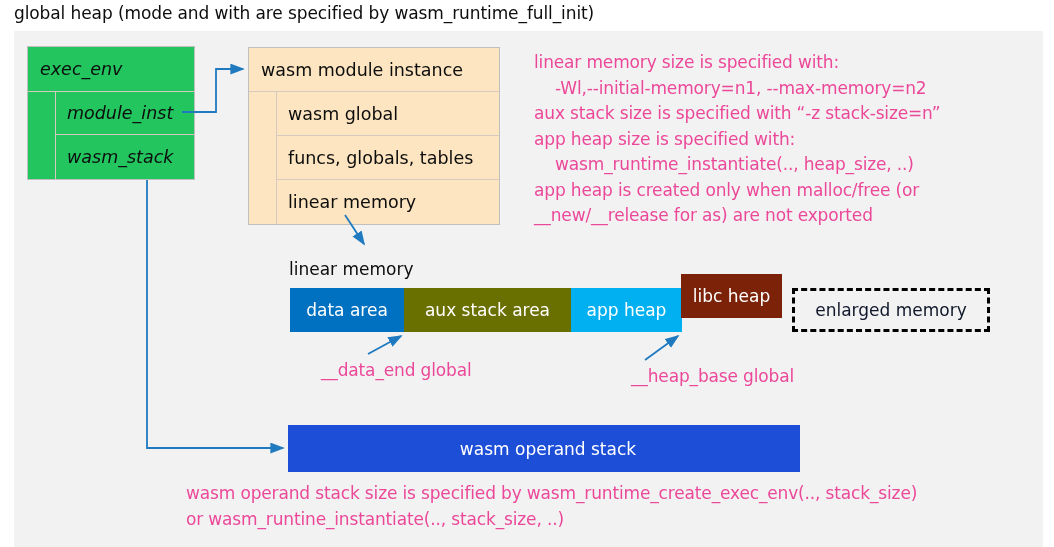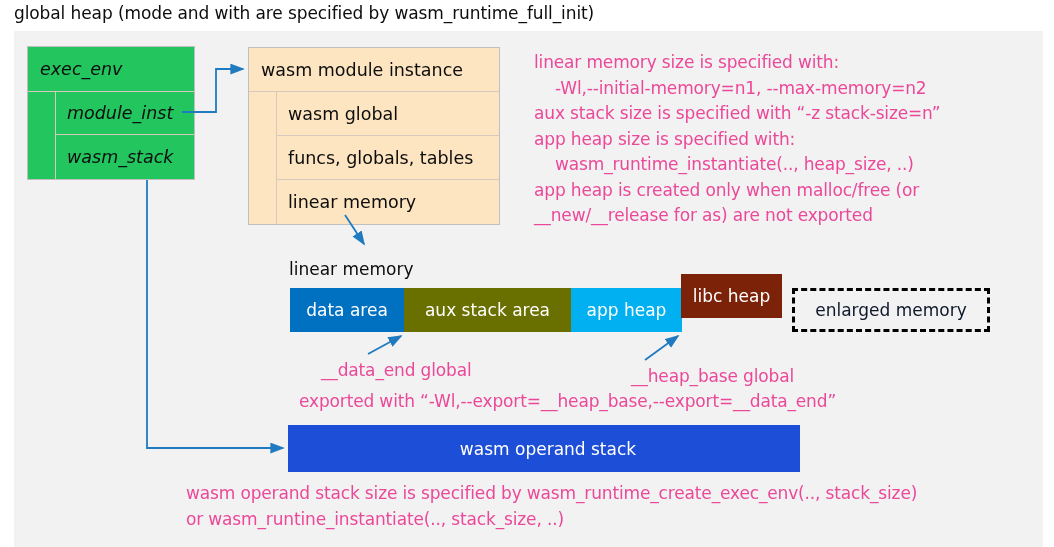--- a/index.html
+++ b/index.html
@@ -174,21 +174,20 @@
   </div>
   <div class="seg" style="left:681px; top:274px; width:101px; height:44px; background:#7b2208;">
     <span>libc heap</span>
   </div>
   <div class="seg dashed" style="left:792px; top:288px; width:198px; height:44px;">
     <span>enlarged memory</span>
   </div>
 
   <div class="ftext center" style="left:321px; top:358px;">__data_end global</div>
   <div class="ftext center" style="left:611px; top:364px;margin-left:20px;">__heap_base global</div>
-  <div class="ftext center" style="left:299px; top:389px;">exported with “-Wl,--export=__heap_base,--export=__data_end”</div>
 
   <div class="opstack" style="left:288px; top:425px; width:504px; height:47px; background:#1d4ed8;padding-left:8px;">
     <span>wasm operand stack</span>
   </div>
 
   <div class="ftext" style="left:186px; top:481px;">wasm operand stack size is specified by wasm_runtime_create_exec_env(.., stack_size)
 or wasm_runtine_instantiate(.., stack_size, ..)</div>
 
   <svg class="overlay" viewBox="0 0 1054 547">
     <defs>

